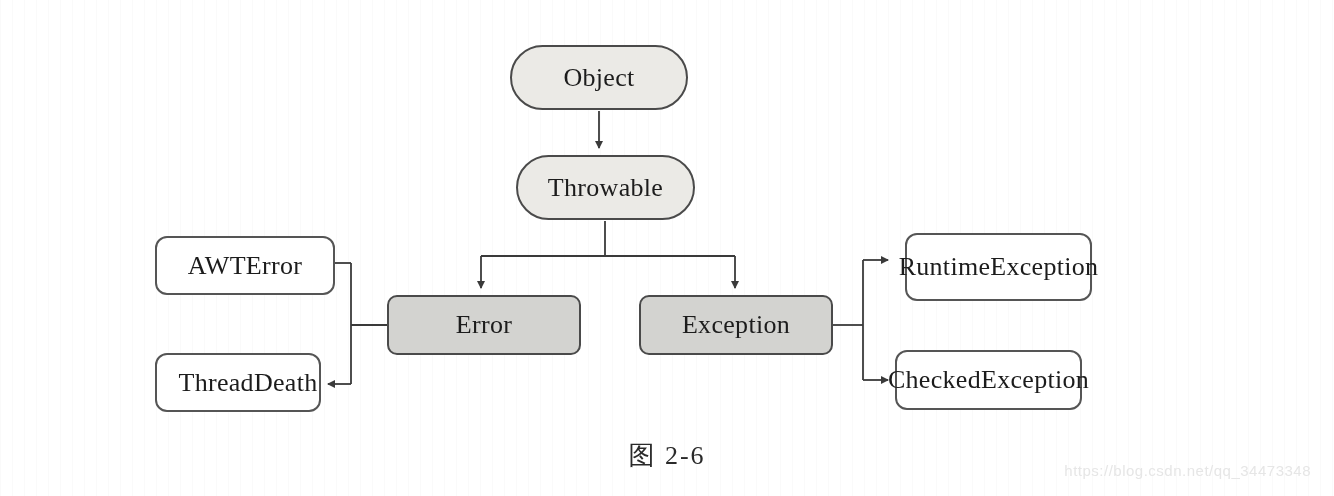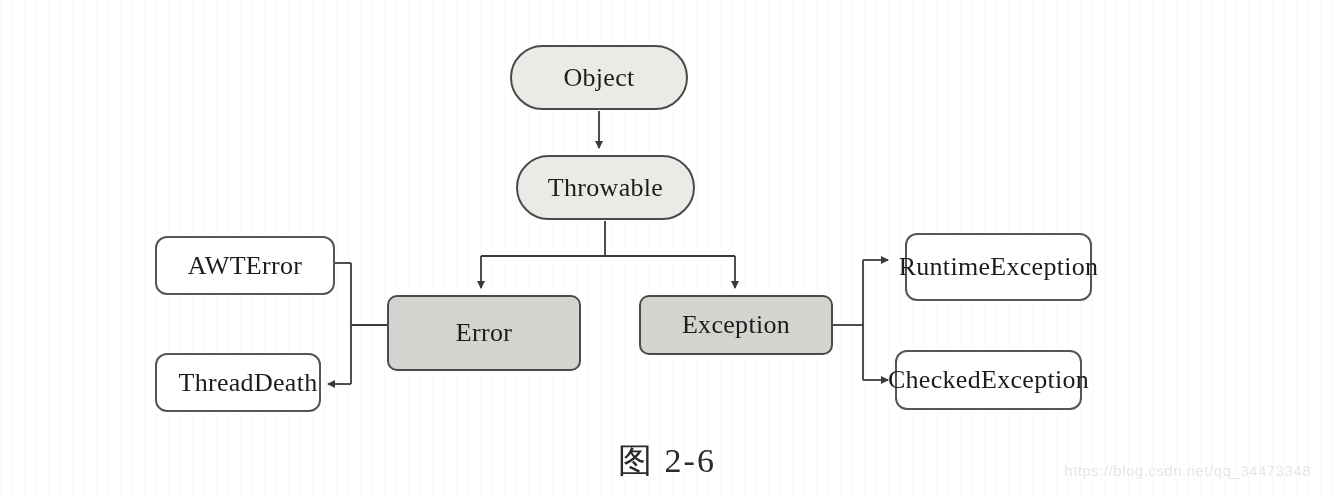--- a/index.html
+++ b/index.html
@@ -51,33 +51,33 @@
     border: 2px solid var(--node-border, #4a4a4a);
     border-radius: 10px;
   }
   .node.white {
     background: #ffffff;
     border: 2px solid var(--node-border-light, #555555);
     border-radius: 12px;
   }
   .node-object          { left: 510px; top: 45px;  width: 178px; height: 65px; }
   .node-throwable       { left: 516px; top: 155px; width: 179px; height: 65px; }
-  .node-error           { left: 387px; top: 295px; width: 194px; height: 76px; }
+  .node-error           { left: 387px; top: 295px; width: 194px; height: 60px; }
   .node-exception       { left: 639px; top: 295px; width: 194px; height: 60px; }
   .node-awterror        { left: 155px; top: 236px; width: 180px; height: 59px; }
   .node-threaddeath     { left: 155px; top: 353px; width: 166px; height: 59px; padding-left: 20px; }
   .node-runtimeexception  { left: 905px; top: 233px; width: 187px; height: 68px; }
   .node-checkedexception  { left: 895px; top: 350px; width: 187px; height: 60px; }
   .caption {
     position: absolute;
     left: 0;
     right: 0;
     top: 438px;
     text-align: center;
-    font-size: 34px;
+    font-size: 26px;
     color: #2a2a2a;
     letter-spacing: 2px;
   }
   .watermark {
     position: absolute;
     right: 23px;
     top: 462px;
     font-family: "Liberation Sans", "DejaVu Sans", sans-serif;
     font-size: 15px;
     color: var(--watermark, #e5e5e5);

